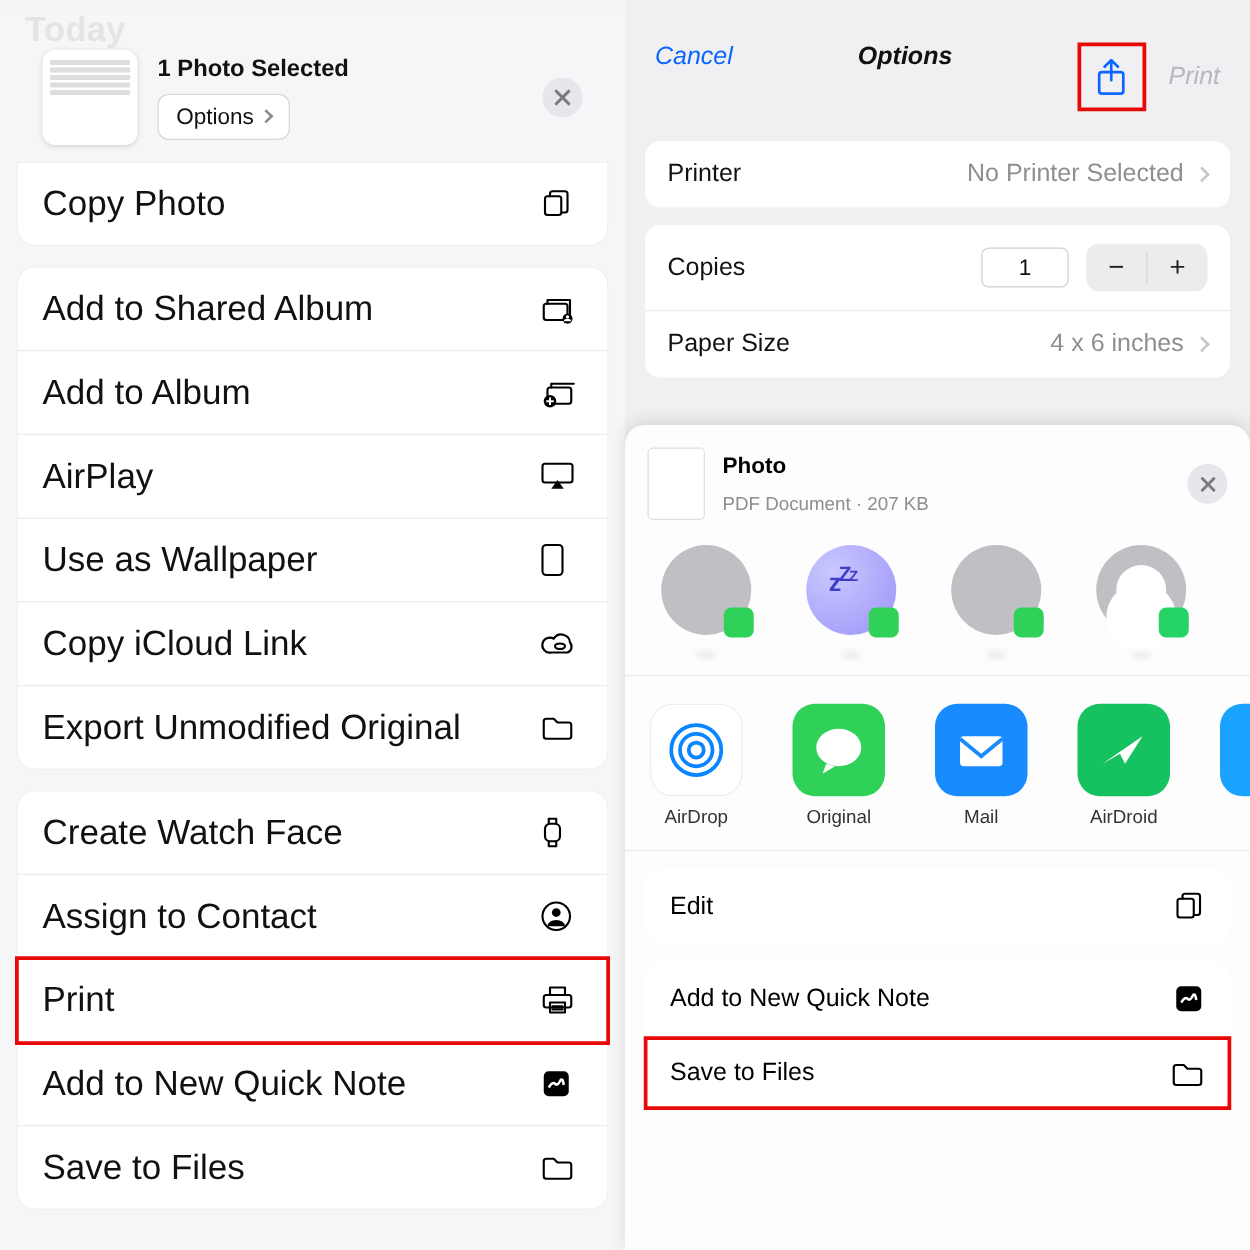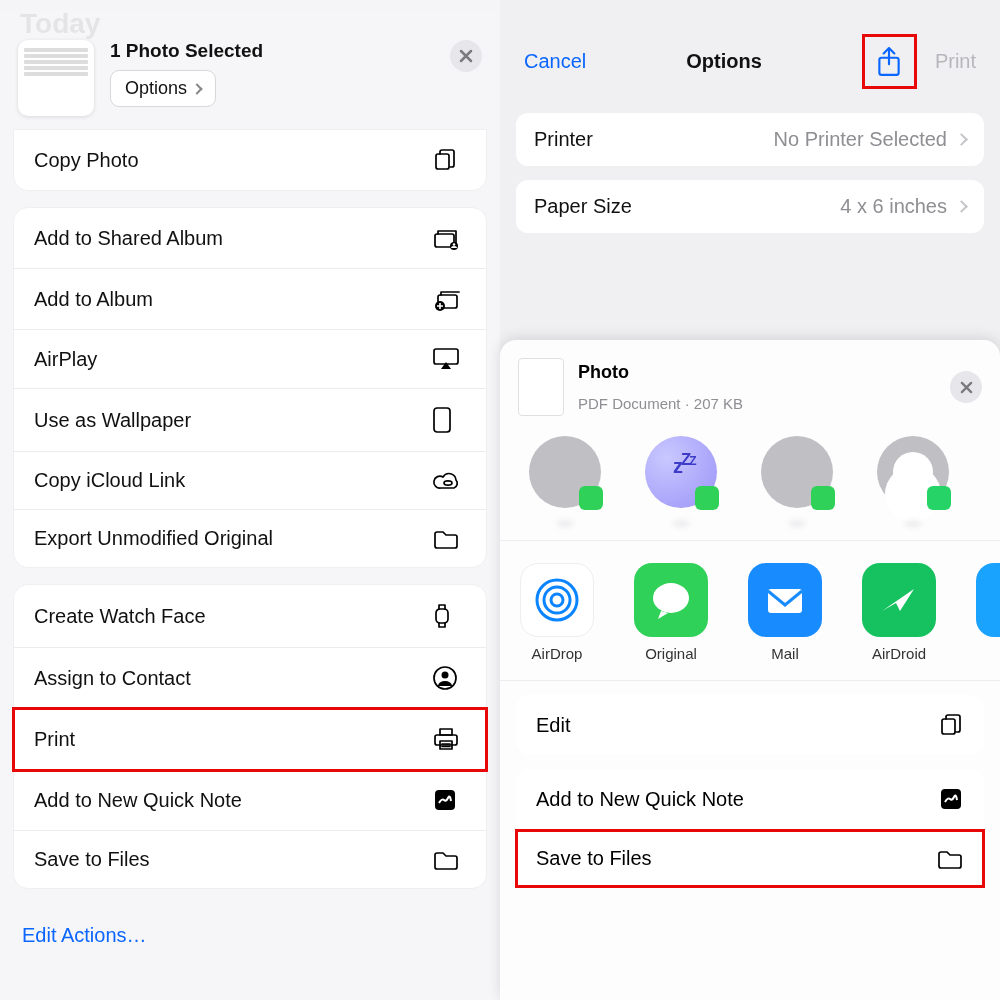--- a/index.html
+++ b/index.html
@@ -16,21 +16,21 @@
   .pane-right { width: 500px; height: 1000px; background: #f0f0f3; position: relative; }
 
   
   .left-bg-title {
     position: absolute; top: 8px; left: 20px; font-size: 28px; font-weight: 800; color: #000;
   }
   .blur-overlay {
     position: absolute; inset: 0; top: 10px; background: rgba(245,245,247,0.93);
   }
   .share-header {
-    position: relative; display: flex; padding: 30px 18px 14px;
+    position: relative; display: flex; align-items: center; padding: 30px 34px 14px;
   }
   .thumb {
     width: 76px; height: 76px; background: #fff; border-radius: 10px;
     box-shadow: 0 1px 4px rgba(0,0,0,0.12);
     margin-right: 16px; padding: 6px; font-size: 4px; line-height: 1.2; color: #333;
   }
   .thumb .tiny { height:4px; background:#ddd; margin:2px 0; border-radius:1px;}
   .share-meta { flex: 1; }
   .share-title { font-size: 19px; font-weight: 700; color: #111; margin-bottom: 8px;}
   .options-pill {
@@ -45,33 +45,33 @@
     font-size: 18px; font-weight: 700;
   }
 
   .group {
     background: #fff; border-radius: 14px; margin: 0 14px 18px;
     box-shadow: 0 0 0 0.5px rgba(0,0,0,0.06);
   }
   .group.cut-top { border-top-left-radius:0; border-top-right-radius:0; }
   .row {
     display:flex; align-items:center; justify-content:space-between;
-    padding: 17px 20px; font-size: 20px; color: #111;
+    padding: 17px 20px; font-size: 28px; color: #111;
     border-bottom: 1px solid #ececee; cursor:pointer;
   }
   .row:last-child { border-bottom: none; }
   .row .label { flex:1; }
   .row .ic { width: 34px; text-align:right; }
   .hl { outline: 3px solid #e80808; outline-offset:-1px; }
   .edit-link { padding: 18px 22px; color:#0a66ff; font-size:20px; cursor:pointer; }
 
   
   .r-nav {
-    display:flex; align-items:center; justify-content:space-between;
-    padding: 34px 24px 18px; background: #f0f0f3;
+    display:flex; justify-content:space-between;
+    padding: 34px 24px 18px; background: #f0f0f3; font-style: italic;
   }
   .r-nav .cancel { color:#0a66ff; font-size:20px; cursor:pointer; }
   .r-nav .title  { font-size:20px; font-weight:700; color:#111; }
   .r-nav .right  { display:flex; align-items:center; gap:18px; }
   .share-box { width: 55px; height: 55px; display:flex; align-items:center; justify-content:center; border:3px solid #e80808; }
   .share-svg { width:26px; height:30px; }
   .print-dim { color:#b6b6bc; font-size:20px; }
 
   .setting {
     background:#fff; border-radius:12px; margin: 6px 16px 14px;
@@ -104,21 +104,21 @@
   .contacts { display:flex; gap:26px; padding: 8px 20px 10px; overflow:hidden; border-bottom:1px solid #ececee; }
   .contact { width:90px; text-align:center; position:relative; }
   .contact .av { width:72px; height:72px; border-radius:50%; background:#bfbfc4; margin:0 auto; position:relative;}
   .contact .badge { position:absolute; right:-2px; bottom:-2px; width:24px; height:24px; border-radius:6px;}
   .badge.msg { background:#30d158;}
   .badge.wa  { background:#25d366;}
   .contact .nm { font-size:14px; color:#8e8e93; margin-top:6px; filter: blur(3px); }
   .av.zz { background: radial-gradient(circle at 30% 30%, #c9c8ff, #9b93f7);}
   .av.person { display:flex; align-items:center; justify-content:center;}
   .av.person::after{content:""; width:40px; height:40px; border-radius:50%; background:#fff; box-shadow:0 22px 0 8px #fff;}
-  .zz-text{ position:absolute; top:14px; left:28px; font-weight:800; color:#3d3bc7; font-size:20px; letter-spacing:-2px;}
+  .zz-text{ position:absolute; top:14px; left:18px; font-weight:800; color:#3d3bc7; font-size:20px; letter-spacing:-2px;}
 
   .apps { display:flex; gap:40px; padding: 22px 20px 18px; border-bottom:1px solid #ececee;}
   .app { width:90px; text-align:center;}
   .app .aicon{ width:74px; height:74px; border-radius:18px; margin:0 auto 8px; display:flex; align-items:center; justify-content:center;}
   .app .lbl{ font-size:15px; color:#333;}
   .aicon.airdrop{background:#fff; border:1px solid #eee;}
   .aicon.messages{background:#30d158;}
   .aicon.mail{background:#188cff;}
   .aicon.airdroid{background:#16c25f;}
   .aicon.extra{background:#1aa2ff;}
@@ -307,20 +307,31 @@
       <span>Printer</span>
       <span class="val">
           <span>No Printer Selected</span>
           <span class="chev-r"></span>
         </span>
     </div>
   </div>
 
   <div class="setting">
     <div class="srow">
+      <span>Copies</span>
+      <div class="copies-ctrl">
+        <div class="copies-box">1</div>
+        <div class="stepper">
+          <button>−</button>
+          <div class="sep"></div>
+          <button>+</button>
+        </div>
+      </div>
+    </div>
+    <div class="srow">
       <span>Paper Size</span>
       <span class="val">
           <span>4 x 6 inches</span>
           <span class="chev-r"></span>
         </span>
     </div>
   </div>
 
   <div class="sheet">
     <div class="sheet-head">

